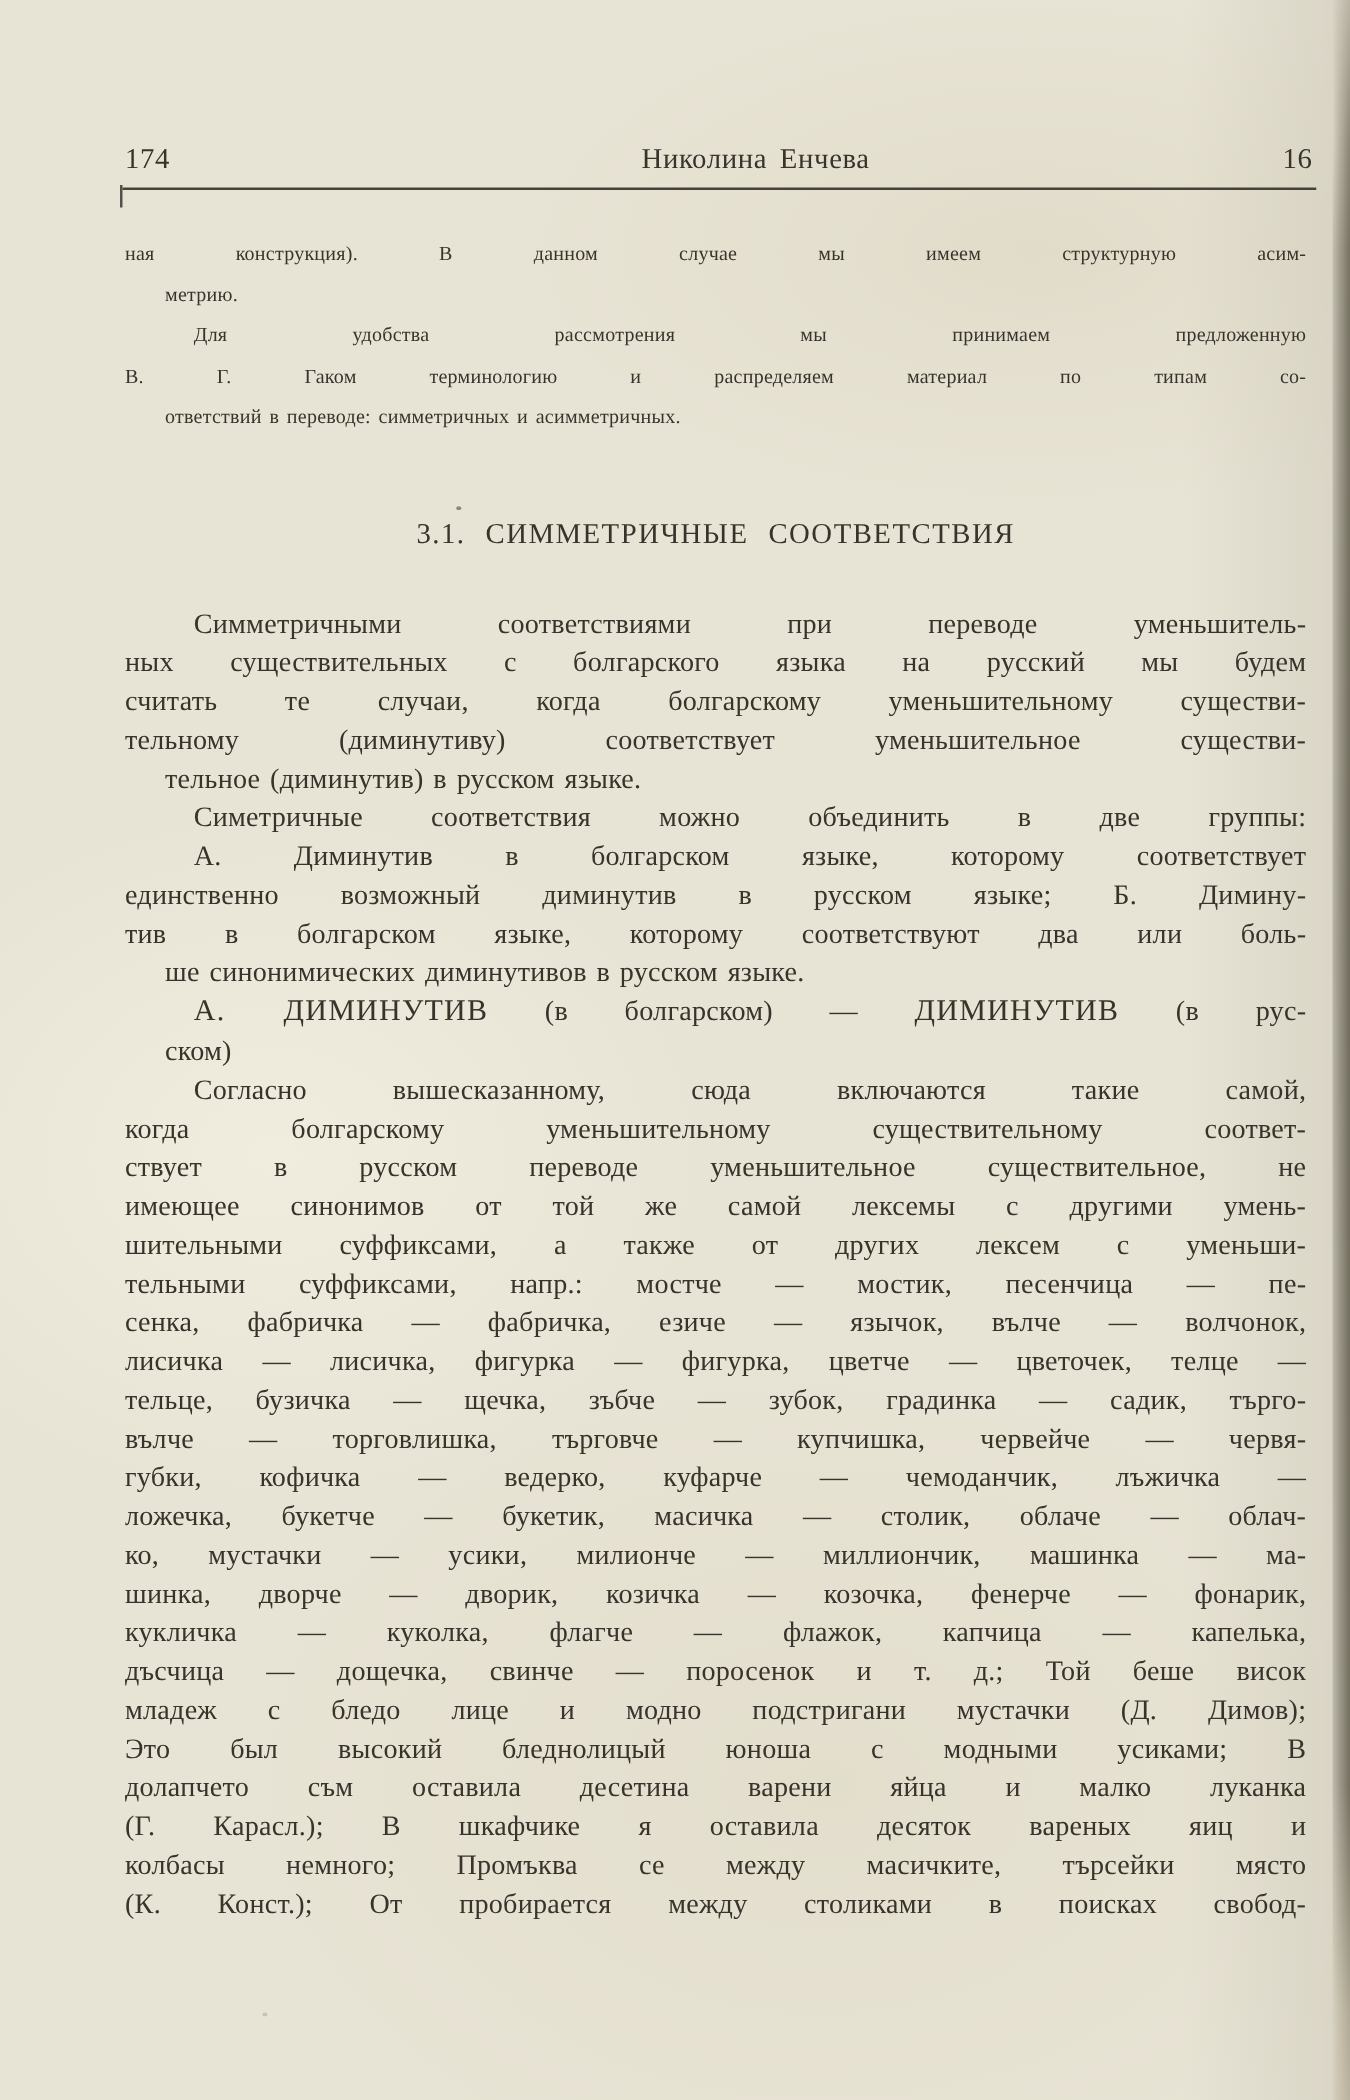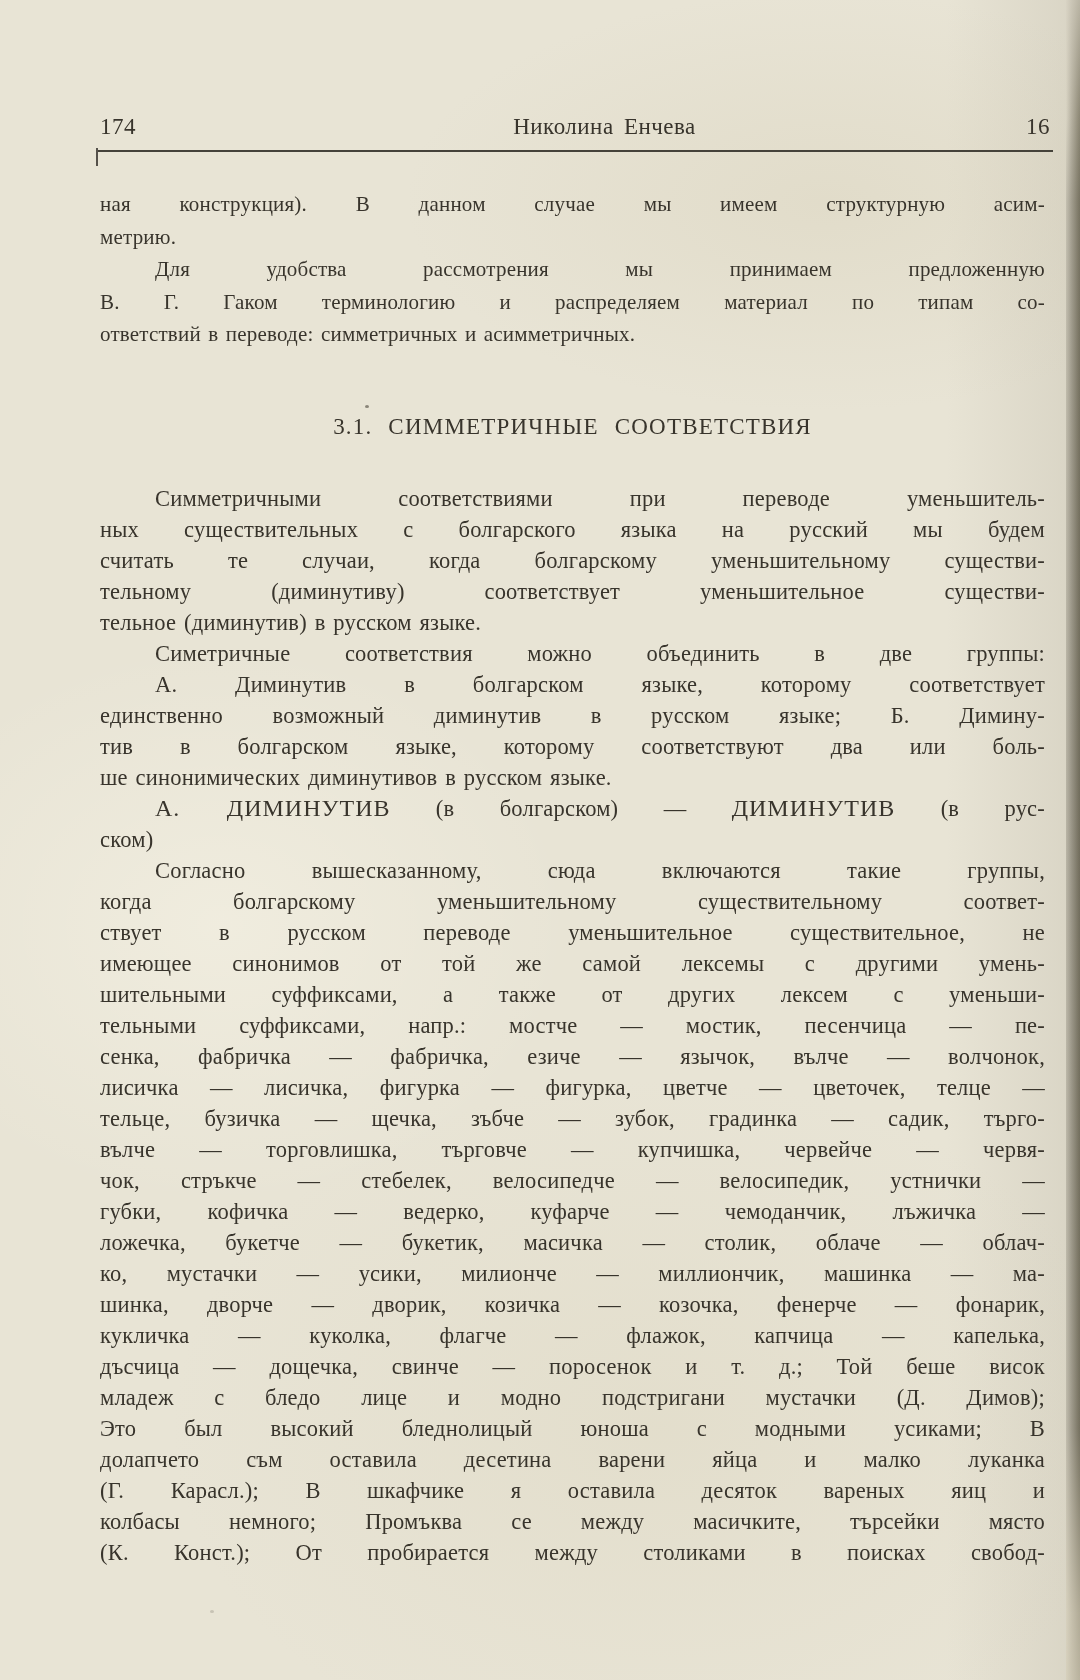--- a/index.html
+++ b/index.html
@@ -57,21 +57,21 @@
   .header-tick {
     position: absolute;
     left: 96px; top: 148px;
     width: 2px; height: 18px;
     background: #55514a;
   }
   .intro-block {
     position: absolute;
     left: 100px; top: 188px;
     width: 945px;
-    font-size: 21px;
+    font-size: 16px;
     line-height: 32.5px;
     letter-spacing: 0.2px;
     word-spacing: 2px;
   }
   .section-heading {
     position: absolute;
     left: 100px; top: 414px;
     width: 945px;
     text-align: center;
     font-size: 23px;
@@ -81,21 +81,21 @@
   .main-block {
     position: absolute;
     left: 100px; top: 483px;
     width: 945px;
     font-size: 22.5px;
     line-height: 31px;
     letter-spacing: 0.2px;
     word-spacing: 2px;
   }
   .line { text-align: justify; text-align-last: justify; white-space: normal; }
-  .line.end { text-align-last: left; }
+  .line.end { text-align-last: left; margin-left: 32px; }
   .line.indent { text-indent: 55px; }
   .seg.italic { }
   .seg.big { font-size: 24px; letter-spacing: 1px; }
   .speck {
     position: absolute;
     width: 4px; height: 3px;
     background: rgba(60,55,45,0.55);
     border-radius: 50%;
   }
 </style>
@@ -132,31 +132,30 @@
       <div class="line"><span class="seg">считать те случаи, когда болгарскому уменьшительному существи-</span></div>
       <div class="line"><span class="seg">тельному (диминутиву) соответствует уменьшительное существи-</span></div>
       <div class="line end"><span class="seg">тельное (диминутив) в русском языке.</span></div>
       <div class="line indent"><span class="seg">Симетричные соответствия можно объединить в две группы:</span></div>
       <div class="line indent"><span class="seg">А. Диминутив в болгарском языке, которому соответствует</span></div>
       <div class="line"><span class="seg">единственно возможный диминутив в русском языке; Б. Димину-</span></div>
       <div class="line"><span class="seg">тив в болгарском языке, которому соответствуют два или боль-</span></div>
       <div class="line end"><span class="seg">ше синонимических диминутивов в русском языке.</span></div>
       <div class="line indent"><span class="seg big">А. ДИМИНУТИВ</span><span class="seg"> (в болгарском) — </span><span class="seg big">ДИМИНУТИВ</span><span class="seg"> (в рус-</span></div>
       <div class="line end"><span class="seg">ском)</span></div>
-      <div class="line indent"><span class="seg">Согласно вышесказанному, сюда включаются такие группы,</span></div>
+      <div class="line indent"><span class="seg">Согласно вышесказанному, сюда включаются такие самой,</span></div>
       <div class="line"><span class="seg">когда болгарскому уменьшительному существительному соответ-</span></div>
       <div class="line"><span class="seg">ствует в русском переводе уменьшительное существительное, не</span></div>
       <div class="line"><span class="seg">имеющее синонимов от той же самой лексемы с другими умень-</span></div>
       <div class="line"><span class="seg">шительными суффиксами, а также от других лексем с уменьши-</span></div>
       <div class="line"><span class="seg">тельными суффиксами, напр.: мостче — мостик, песенчица — пе-</span></div>
       <div class="line"><span class="seg">сенка, фабричка — фабричка, езиче — язычок, вълче — волчонок,</span></div>
       <div class="line"><span class="seg">лисичка — лисичка, фигурка — фигурка, цветче — цветочек, телце —</span></div>
       <div class="line"><span class="seg">тельце, бузичка — щечка, зъбче — зубок, градинка — садик, търго-</span></div>
       <div class="line"><span class="seg">вълче — торговлишка, търговче — купчишка, червейче — червя-</span></div>
-      <div class="line"><span class="seg">чок, стръкче — стебелек, велосипедче — велосипедик, устнички —</span></div>
       <div class="line"><span class="seg">губки, кофичка — ведерко, куфарче — чемоданчик, лъжичка —</span></div>
       <div class="line"><span class="seg">ложечка, букетче — букетик, масичка — столик, облаче — облач-</span></div>
       <div class="line"><span class="seg">ко, мустачки — усики, милионче — миллиончик, машинка — ма-</span></div>
       <div class="line"><span class="seg">шинка, дворче — дворик, козичка — козочка, фенерче — фонарик,</span></div>
       <div class="line"><span class="seg">кукличка — куколка, флагче — флажок, капчица — капелька,</span></div>
       <div class="line"><span class="seg">дъсчица — дощечка, свинче — поросенок и т. д.; Той беше висок</span></div>
       <div class="line"><span class="seg">младеж с бледо лице и модно подстригани </span><span class="seg italic">мустачки</span><span class="seg"> (Д. Димов);</span></div>
       <div class="line"><span class="seg">Это был высокий бледнолицый юноша с модными </span><span class="seg italic">усиками;</span><span class="seg"> В</span></div>
       <div class="line"><span class="seg italic">долапчето</span><span class="seg"> съм оставила десетина варени яйца и малко луканка</span></div>
       <div class="line"><span class="seg">(Г. Карасл.); В </span><span class="seg italic">шкафчике</span><span class="seg"> я оставила десяток вареных яиц и</span></div>

